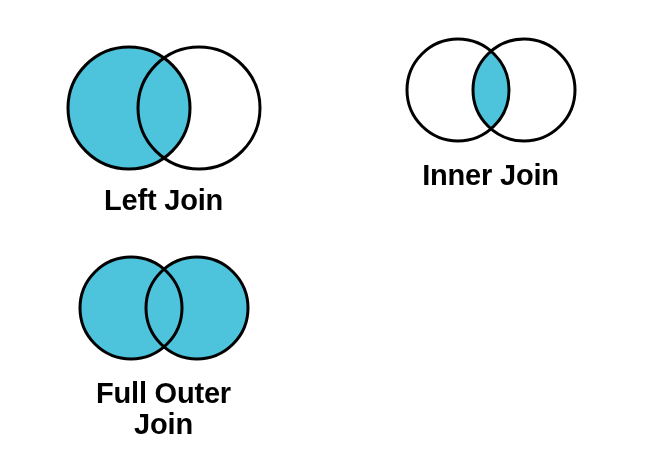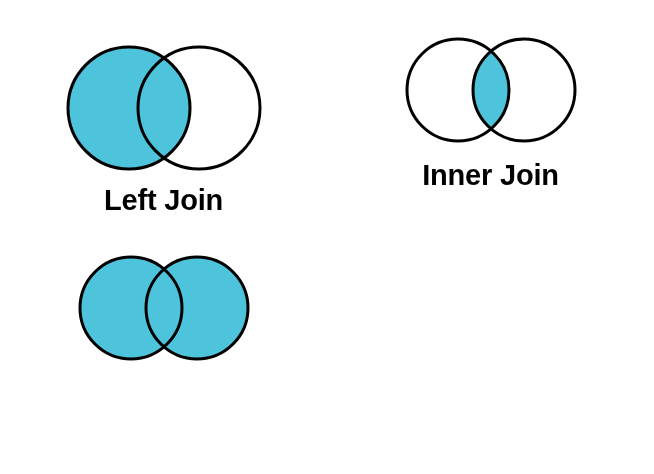--- a/index.html
+++ b/index.html
@@ -119,16 +119,18 @@
 
     <div class="cell cell-bottom">
       <div class="venn-wrap">
         <svg class="venn-svg" width="200" height="108" viewBox="0 0 200 108">
           <circle cx="67" cy="54" r="51" fill="#4DC3DC"></circle>
           <circle cx="133" cy="54" r="51" fill="#4DC3DC"></circle>
           <circle cx="67" cy="54" r="51" fill="none" stroke="#000000" stroke-width="3"></circle>
           <circle cx="133" cy="54" r="51" fill="none" stroke="#000000" stroke-width="3"></circle>
         </svg>
       </div>
+      <div class="caption">Full Outer
+Join</div>
     </div>
 
   </div>
 </div>
 
 </body></html>

